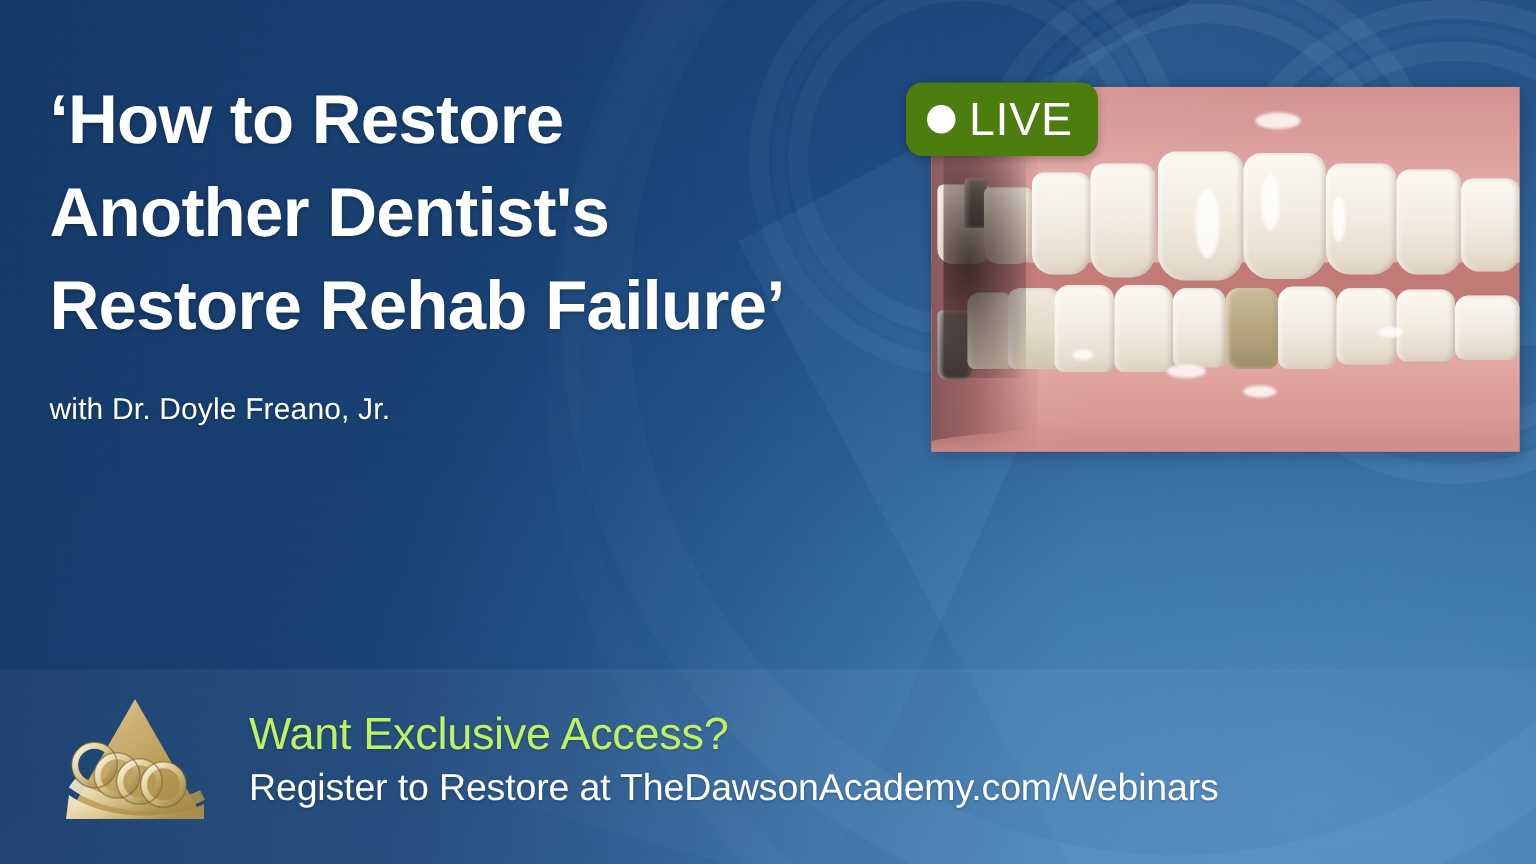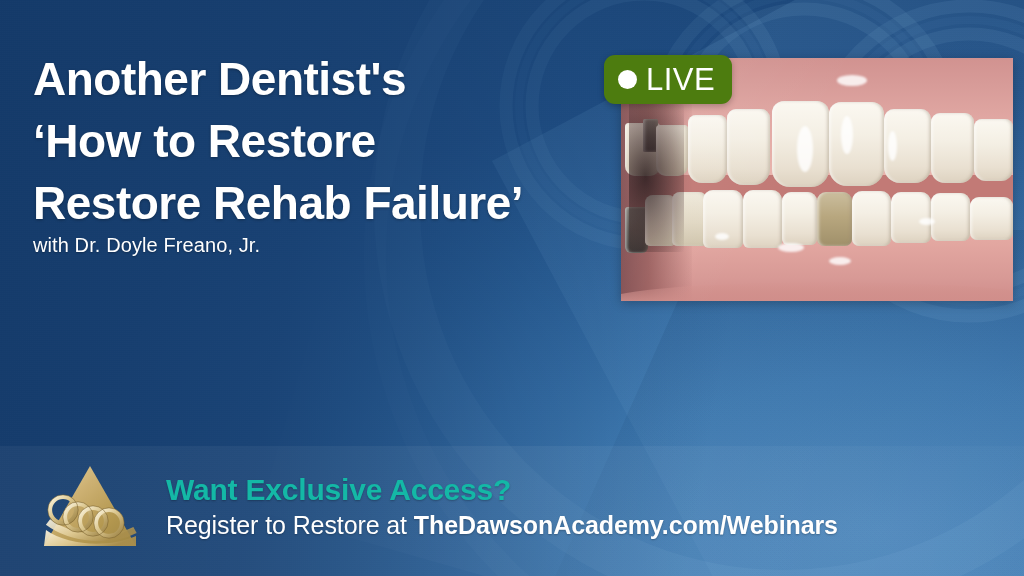--- a/index.html
+++ b/index.html
@@ -117,20 +117,21 @@
   .title-line {
     color: #ffffff;
     font-size: 46px;
     font-weight: bold;
     line-height: 62px;
     letter-spacing: -0.5px;
     white-space: nowrap;
     text-shadow: 0 1px 3px rgba(0,0,0,0.30);
   }
   .speaker {
+    margin-top: 28px;
     color: #ffffff;
     font-size: 20px;
     font-weight: normal;
     letter-spacing: 0.1px;
     text-shadow: 0 1px 2px rgba(0,0,0,0.28);
   }
 
   
   .photo-wrap {
     position: absolute;
@@ -240,34 +241,34 @@
     bottom: 24px;
     display: flex;
     align-items: center;
     gap: 22px;
     z-index: 7;
   }
   .logo { width: 108px; height: 92px; flex: 0 0 auto; }
   .logo svg { width: 100%; height: 100%; display: block; }
   .footer-text { display: flex; flex-direction: column; gap: 4px; }
   .cta-head {
-    color: #14b8a6;
+    color: #bef264;
     font-size: 30px;
-    font-weight: bold;
+    font-weight: normal;
     letter-spacing: -0.2px;
     text-shadow: 0 1px 2px rgba(0,0,0,0.25);
   }
   .cta-sub {
     color: #ffffff;
     font-size: 25px;
     font-weight: normal;
     letter-spacing: -0.1px;
     text-shadow: 0 1px 2px rgba(0,0,0,0.25);
   }
-  .cta-sub .url { font-weight: bold; }
+  .cta-sub .url { font-weight: normal; }
 </style>
 </head>
 <body>
 
 <div class="slide">
 
   <div class="bg-base"></div>
   <div class="bg-wedge-a"></div>
   <div class="bg-wedge-c"></div>
   <div class="bg-arc"></div>
@@ -291,22 +292,22 @@
     </svg>
   </div>
 
   <div class="bg-wedge-b"></div>
   <div class="bg-left-dark"></div>
   <div class="bg-noise"></div>
 
   <div class="bottom-band"></div>
 
   <div class="title-block">
+    <div class="title-line">‘How to Restore</div>
     <div class="title-line">Another Dentist's</div>
-    <div class="title-line">‘How to Restore</div>
     <div class="title-line">Restore Rehab Failure’</div>
     <div class="speaker">with Dr. Doyle Freano, Jr.</div>
   </div>
 
   <div class="photo-wrap">
     <div class="photo">
       <div class="gum-upper"></div>
       <div class="gum-lower"></div>
       <div class="cheek-left"></div>
 

